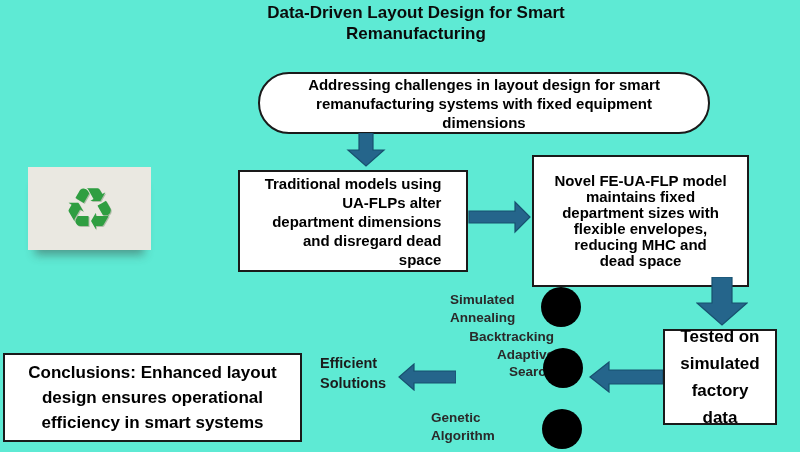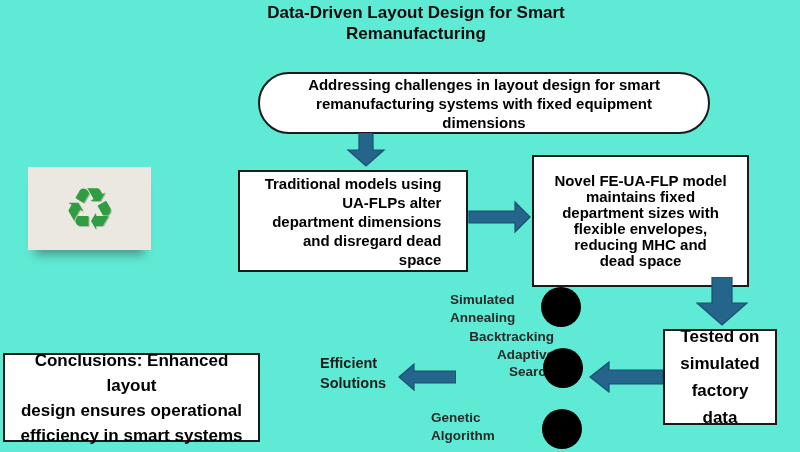--- a/index.html
+++ b/index.html
@@ -14,21 +14,21 @@
   }
   .box{
     position:absolute;box-sizing:border-box;border:2px solid var(--box-border);
     background:#fff;display:flex;align-items:center;justify-content:center;
     text-align:center;font-weight:700;padding:2px 8px;
   }
   .box-challenge{left:258px;top:72px;width:452px;height:62px;font-size:15px;line-height:19px;border-radius:31px;}
   .box-traditional{left:238px;top:170px;width:230px;height:102px;font-size:15px;line-height:19px;text-align:right;}
   .box-novel{left:532px;top:155px;width:217px;height:132px;font-size:15px;line-height:16px;padding:2px 4px;}
   .box-tested{left:663px;top:329px;width:114px;height:96px;font-size:17px;line-height:27px;}
-  .box-conclusions{left:3px;top:353px;width:257px;height:89px;font-size:17px;line-height:25px;}
+  .box-conclusions{left:3px;top:353px;width:299px;height:89px;font-size:17px;line-height:25px;}
   .arrow{position:absolute;}
   .arrow polygon{fill:var(--arrow);stroke:var(--arrow-outline);stroke-width:1.2;}
   .gear{position:absolute;width:42px;height:42px;}
   .algo-label{
     position:absolute;font-size:13.5px;line-height:17.5px;font-weight:700;
     color:#2a2a2a;white-space:pre-line;
   }
   .lbl-simulated{left:450px;top:291px;width:100px;}
   .lbl-backtracking{left:450px;top:328px;width:104px;text-align:right;}
   .lbl-genetic{left:431px;top:409px;width:100px;}

